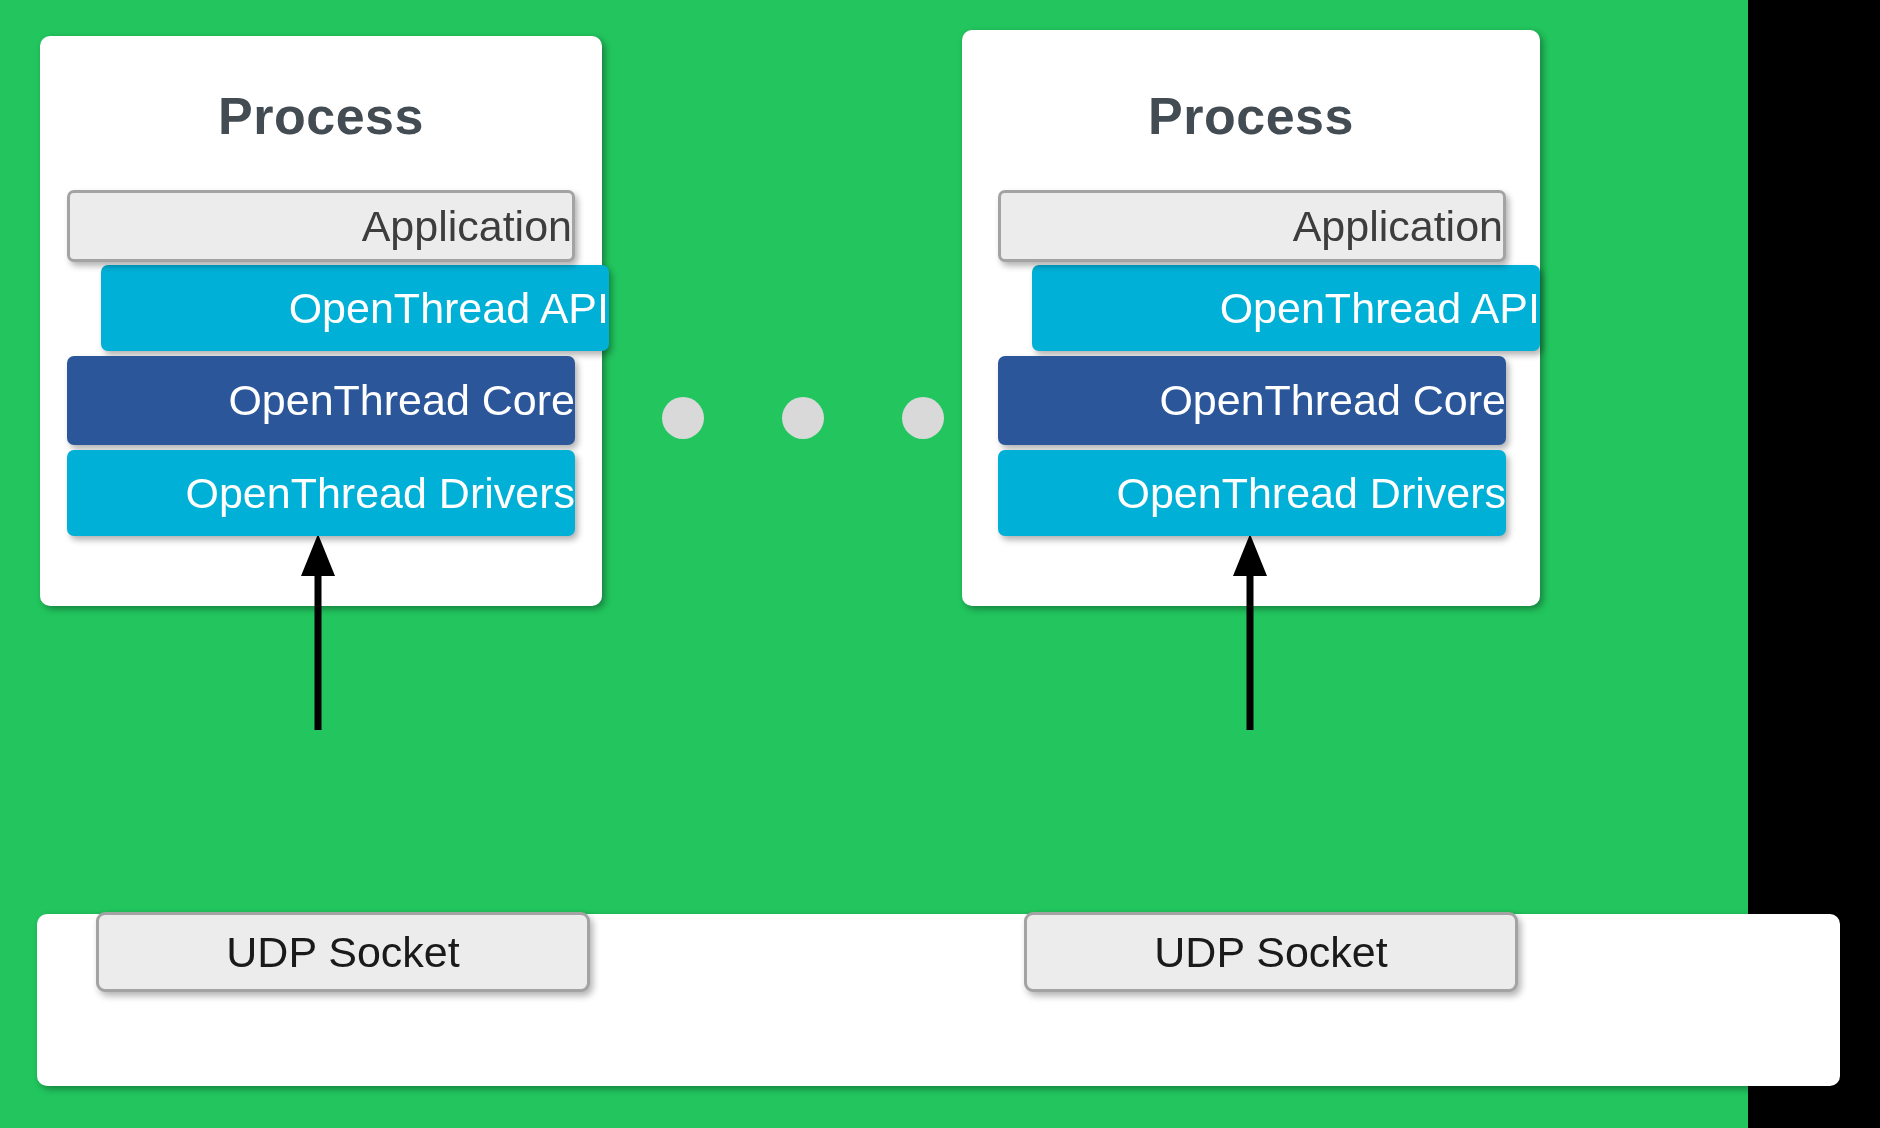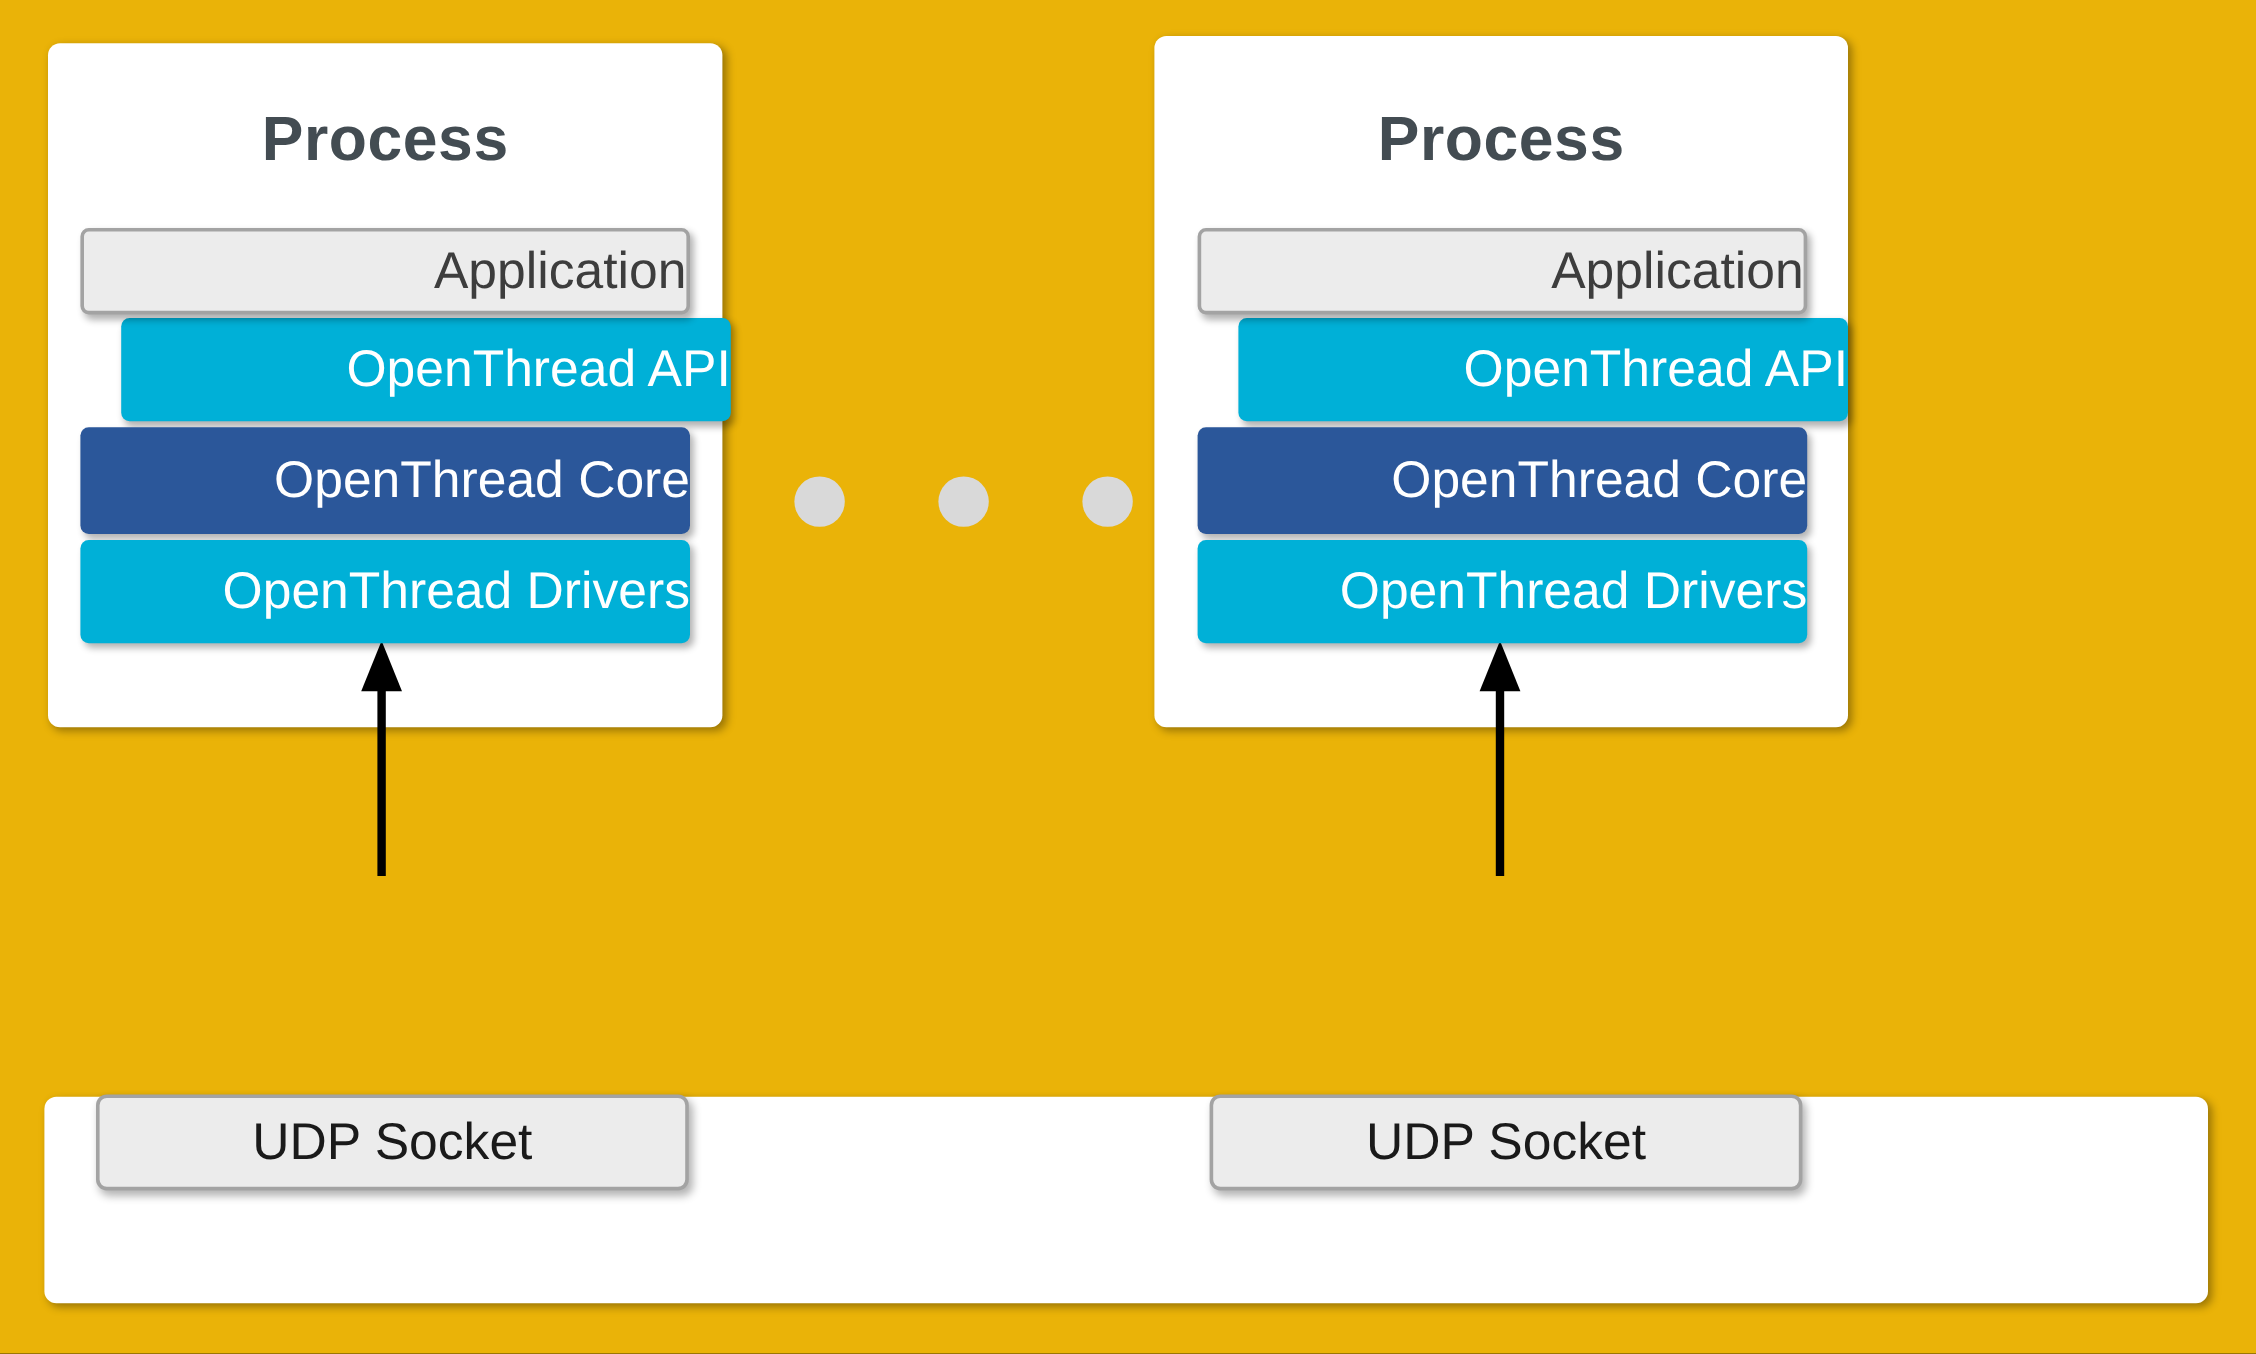--- a/index.html
+++ b/index.html
@@ -9,23 +9,23 @@
     background: #000000;
   }
   body {
     width: 1880px;
     height: 1128px;
     font-family: "Liberation Sans", sans-serif;
     overflow: hidden;
   }
   .canvas {
     position: relative;
-    width: 1880px;
+    width: 1748px;
     height: 1128px;
-    background: #eab308;
+    background: #22c55e;
   }
 
   
   .process-card {
     position: absolute;
     background: #ffffff;
     border-radius: 10px;
     box-shadow: 3px 3px 7px rgba(0,0,0,0.35);
   }
   .process-title {
@@ -118,20 +118,21 @@
     align-items: center;
     justify-content: center;
     box-sizing: border-box;
     background: #ececec;
     border: 3px solid #a3a3a3;
     border-radius: 9px;
     color: #1a1a1a;
     font-size: 43px;
     white-space: nowrap;
     box-shadow: 3px 4px 7px rgba(0,0,0,0.30);
+    margin-left: 16px;
   }
 </style>
 </head>
 <body>
 
 <div class="canvas">
 
   <div class="process-card" style="left:40px; top:36px; width:562px; height:570px;">
   </div>
 

